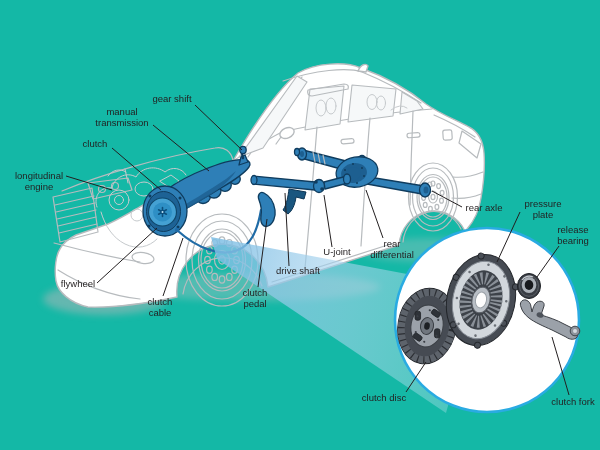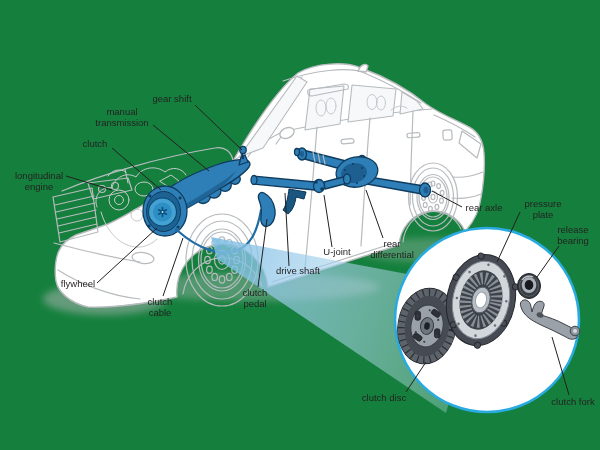--- a/index.html
+++ b/index.html
@@ -1,20 +1,20 @@
 <!DOCTYPE html>
 <html style="--blue: #2E7FB7; --blue-dk: #1D5F90; --blue-deep: #0F3C5E; --blue-br: #44A1D3; --cyan: #29ABE2; --car: #B7BBBE; --ink: #231F20;"><head>
 <meta charset="utf-8">
 <style>
   :root{
     --blue:#2E7FB7; --blue-dk:#1D5F90; --blue-deep:#0F3C5E; --blue-br:#44A1D3;
     --cyan:#29ABE2; --car:#B7BBBE; --ink:#231F20; --sketch:#C6CACD;
   }
   html,body{margin:0;padding:0;background:#fff;}
-  .stage{position:relative;width:600px;height:450px;background:#15803d;overflow:hidden;}
+  .stage{position:relative;width:600px;height:450px;background:#14b8a6;overflow:hidden;}
   svg{display:block;}
   .car-fill{fill:#ffffff;stroke:var(--car);stroke-width:1.4;stroke-linejoin:round;stroke-linecap:round;}
   .car-stroke{fill:none;stroke:var(--car);stroke-width:1.2;stroke-linejoin:round;stroke-linecap:round;}
   .glass{fill:#f6f8f9;stroke:var(--car);stroke-width:1.1;stroke-linejoin:round;}
   .sketch{fill:none;stroke:var(--sketch);stroke-width:1;stroke-linejoin:round;stroke-linecap:round;}
   .blue{fill:var(--blue);stroke:var(--blue-deep);stroke-width:1.3;stroke-linejoin:round;}
   .blue-nd{fill:var(--blue-dk);stroke:none;}
   .cable{fill:none;stroke:#1F6BA6;stroke-width:2.2;stroke-linecap:round;}
   .circle-ring{fill:#ffffff;stroke:var(--cyan);stroke-width:2.6;}
   .metal-dk{fill:#464B53;stroke:#23262B;stroke-width:1;}

